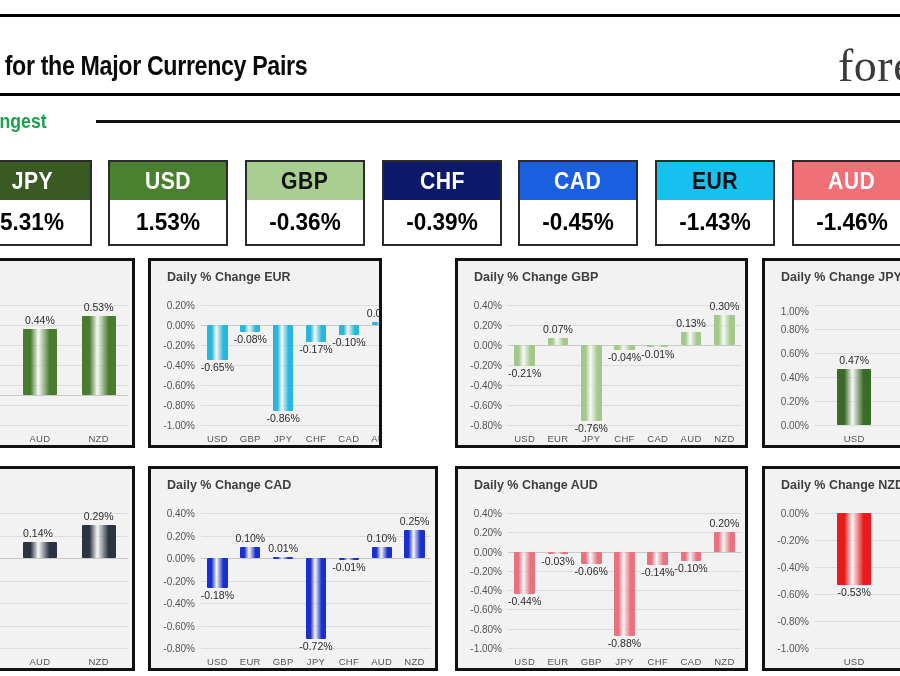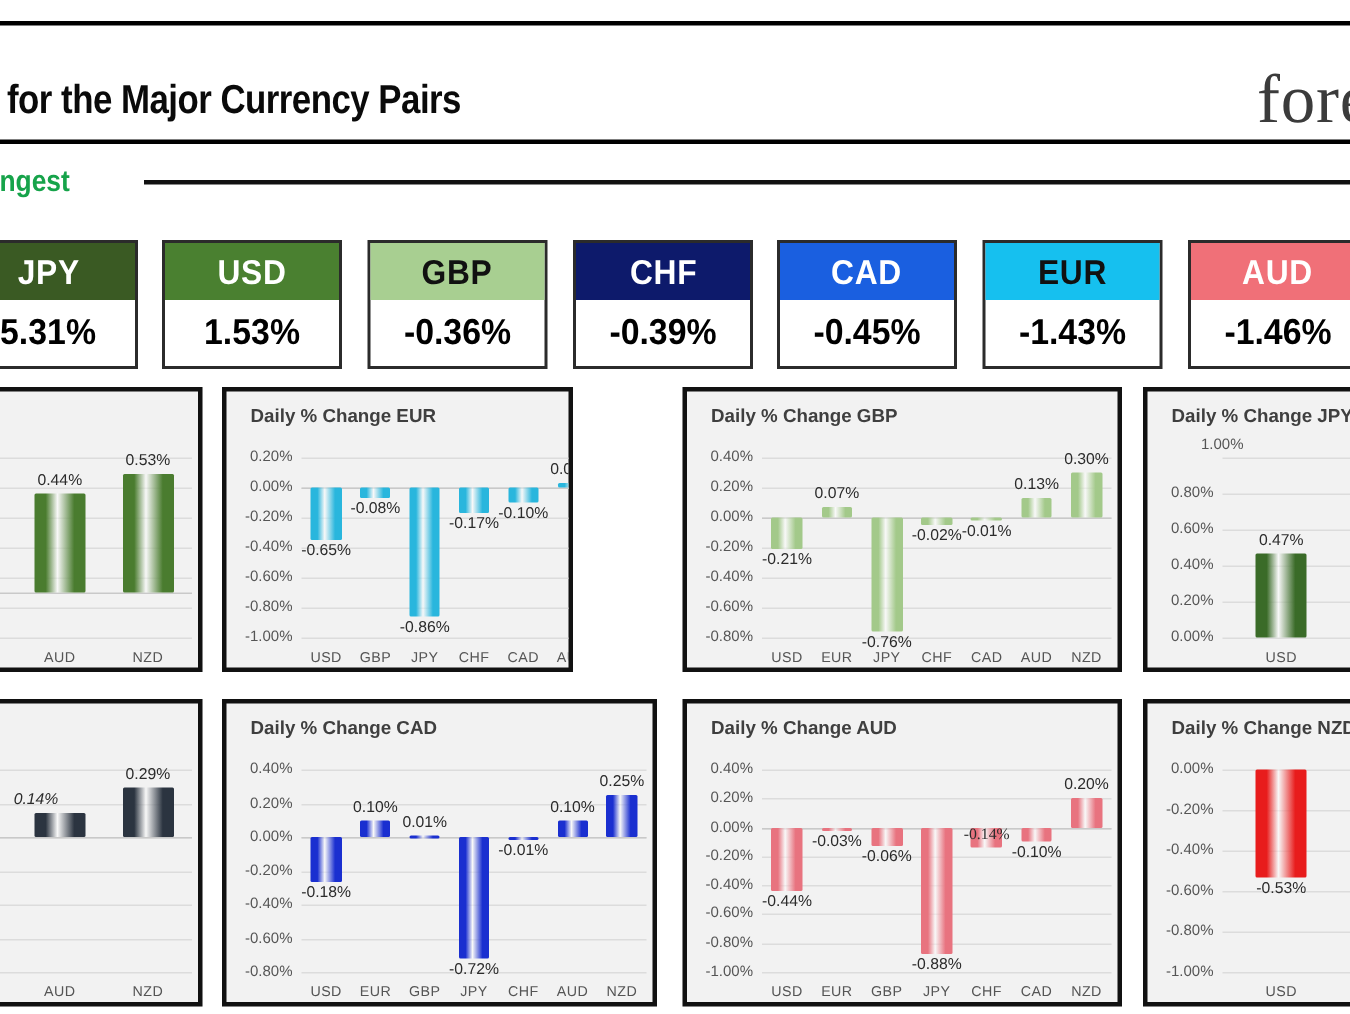--- a/index.html
+++ b/index.html
@@ -227,38 +227,38 @@
           <div class="bar" style="left: 56.3243px; top: 56px; width: 20.6371px; height: 21px; background: linear-gradient(to right, rgb(163, 201, 138) 0%, rgb(163, 201, 138) 22%, rgba(255, 255, 255, 0.45) 45%, rgb(163, 201, 138) 78%, rgb(163, 201, 138) 100%);"></div>
           <div class="blabel" style="left: 66.6429px; top: 78px;">-0.21%</div>
           <div class="xtick" style="left: 66.6429px; top: 144px;">USD</div>
           <div class="bar" style="left: 89.61px; top: 49px; width: 20.6371px; height: 7px; background: linear-gradient(to right, rgb(163, 201, 138) 0%, rgb(163, 201, 138) 22%, rgba(255, 255, 255, 0.45) 45%, rgb(163, 201, 138) 78%, rgb(163, 201, 138) 100%);"></div>
           <div class="blabel" style="left: 99.9286px; top: 34px;">0.07%</div>
           <div class="xtick" style="left: 99.9286px; top: 144px;">EUR</div>
           <div class="bar" style="left: 122.896px; top: 56px; width: 20.6371px; height: 76px; background: linear-gradient(to right, rgb(163, 201, 138) 0%, rgb(163, 201, 138) 22%, rgba(255, 255, 255, 0.45) 45%, rgb(163, 201, 138) 78%, rgb(163, 201, 138) 100%);"></div>
           <div class="blabel" style="left: 133.214px; top: 133px;">-0.76%</div>
           <div class="xtick" style="left: 133.214px; top: 144px;">JPY</div>
           <div class="bar" style="left: 156.181px; top: 56px; width: 20.6371px; height: 5px; background: linear-gradient(to right, rgb(163, 201, 138) 0%, rgb(163, 201, 138) 22%, rgba(255, 255, 255, 0.45) 45%, rgb(163, 201, 138) 78%, rgb(163, 201, 138) 100%);"></div>
-          <div class="blabel" style="left: 166.5px; top: 62px;">-0.02%</div>
+          <div class="blabel" style="left: 166.5px; top: 62px;">-0.04%</div>
           <div class="xtick" style="left: 166.5px; top: 144px;">CHF</div>
           <div class="bar" style="left: 189.467px; top: 56px; width: 20.6371px; height: 2px; background: linear-gradient(to right, rgb(163, 201, 138) 0%, rgb(163, 201, 138) 22%, rgba(255, 255, 255, 0.45) 45%, rgb(163, 201, 138) 78%, rgb(163, 201, 138) 100%);"></div>
           <div class="blabel" style="left: 199.786px; top: 59px;">-0.01%</div>
           <div class="xtick" style="left: 199.786px; top: 144px;">CAD</div>
           <div class="bar" style="left: 222.753px; top: 43px; width: 20.6371px; height: 13px; background: linear-gradient(to right, rgb(163, 201, 138) 0%, rgb(163, 201, 138) 22%, rgba(255, 255, 255, 0.45) 45%, rgb(163, 201, 138) 78%, rgb(163, 201, 138) 100%);"></div>
           <div class="blabel" style="left: 233.071px; top: 28px;">0.13%</div>
           <div class="xtick" style="left: 233.071px; top: 144px;">AUD</div>
           <div class="bar" style="left: 256.039px; top: 26px; width: 20.6371px; height: 30px; background: linear-gradient(to right, rgb(163, 201, 138) 0%, rgb(163, 201, 138) 22%, rgba(255, 255, 255, 0.45) 45%, rgb(163, 201, 138) 78%, rgb(163, 201, 138) 100%);"></div>
           <div class="blabel" style="left: 266.357px; top: 11px;">0.30%</div>
           <div class="xtick" style="left: 266.357px; top: 144px;">NZD</div>
         </div>
       </div>
       <div class="panel" style="left: 762px; top: 258px; width: 295px; height: 190px;">
         <div class="panel-title">Daily % Change JPY</div>
         <div class="plot">
           <div class="gridline" style="left: 50px; top: 16px; width: 235px;"></div>
-          <div class="ytick" style="top: 8px; width: 44px; left: 0px; padding-left: 20px;">1.00%</div>
+          <div class="ytick" style="top: 22px; width: 44px; left: 0px;">1.00%</div>
           <div class="gridline" style="left: 50px; top: 40px; width: 235px;"></div>
           <div class="ytick" style="top: 40px; width: 44px; left: 0px;">0.80%</div>
           <div class="gridline" style="left: 50px; top: 64px; width: 235px;"></div>
           <div class="ytick" style="top: 64px; width: 44px; left: 0px;">0.60%</div>
           <div class="gridline" style="left: 50px; top: 88px; width: 235px;"></div>
           <div class="ytick" style="top: 88px; width: 44px; left: 0px;">0.40%</div>
           <div class="gridline" style="left: 50px; top: 112px; width: 235px;"></div>
           <div class="ytick" style="top: 112px; width: 44px; left: 0px;">0.20%</div>
           <div class="gridline" style="left: 50px; top: 136px; width: 235px;"></div>
           <div class="ytick" style="top: 136px; width: 44px; left: 0px;">0.00%</div>
@@ -271,21 +271,21 @@
         <div class="plot">
           <div class="gridline" style="left: 50px; top: 16px; width: 235px;"></div>
           <div class="gridline" style="left: 50px; top: 38.5px; width: 235px;"></div>
           <div class="gridline" style="left: 50px; top: 61px; width: 235px;"></div>
           <div class="gridline" style="left: 50px; top: 83.5px; width: 235px;"></div>
           <div class="gridline" style="left: 50px; top: 106px; width: 235px;"></div>
           <div class="gridline" style="left: 50px; top: 128.5px; width: 235px;"></div>
           <div class="gridline" style="left: 50px; top: 151px; width: 235px;"></div>
           <div class="zeroline" style="left: 50px; top: 61px; width: 235px;"></div>
           <div class="bar" style="left: 179.875px; top: 45.25px; width: 34px; height: 15.75px; background: linear-gradient(to right, rgb(43, 52, 64) 0%, rgb(43, 52, 64) 22%, rgba(255, 255, 255, 0.45) 45%, rgb(43, 52, 64) 78%, rgb(43, 52, 64) 100%);"></div>
-          <div class="blabel" style="left: 181px; top: 30.25px; font-style: italic;">0.14%</div>
+          <div class="blabel" style="left: 195px; top: 30.25px;">0.14%</div>
           <div class="xtick" style="left: 196.875px; top: 159px;">AUD</div>
           <div class="bar" style="left: 238.625px; top: 28.375px; width: 34px; height: 32.625px; background: linear-gradient(to right, rgb(43, 52, 64) 0%, rgb(43, 52, 64) 22%, rgba(255, 255, 255, 0.45) 45%, rgb(43, 52, 64) 78%, rgb(43, 52, 64) 100%);"></div>
           <div class="blabel" style="left: 255.625px; top: 13.375px; text-align: center;">0.29%</div>
           <div class="xtick" style="left: 255.625px; top: 159px;">NZD</div>
         </div>
       </div>
       <div class="panel" style="left: 148px; top: 466px; width: 290px; height: 205px;">
         <div class="panel-title">Daily % Change CAD</div>
         <div class="plot">
           <div class="gridline" style="left: 50px; top: 16px; width: 230px;"></div>
@@ -352,21 +352,21 @@
           <div class="bar" style="left: 89.61px; top: 54.5714px; width: 20.6371px; height: 2.89286px; background: linear-gradient(to right, rgb(232, 115, 127) 0%, rgb(232, 115, 127) 22%, rgba(255, 255, 255, 0.45) 45%, rgb(232, 115, 127) 78%, rgb(232, 115, 127) 100%);"></div>
           <div class="blabel" style="left: 99.9286px; top: 58.4643px;">-0.03%</div>
           <div class="xtick" style="left: 99.9286px; top: 159px;">EUR</div>
           <div class="bar" style="left: 122.896px; top: 54.5714px; width: 20.6371px; height: 12.5357px; background: linear-gradient(to right, rgb(232, 115, 127) 0%, rgb(232, 115, 127) 22%, rgba(255, 255, 255, 0.45) 45%, rgb(232, 115, 127) 78%, rgb(232, 115, 127) 100%);"></div>
           <div class="blabel" style="left: 133.214px; top: 68.1071px;">-0.06%</div>
           <div class="xtick" style="left: 133.214px; top: 159px;">GBP</div>
           <div class="bar" style="left: 156.181px; top: 54.5714px; width: 20.6371px; height: 84.8571px; background: linear-gradient(to right, rgb(232, 115, 127) 0%, rgb(232, 115, 127) 22%, rgba(255, 255, 255, 0.45) 45%, rgb(232, 115, 127) 78%, rgb(232, 115, 127) 100%);"></div>
           <div class="blabel" style="left: 166.5px; top: 140.429px;">-0.88%</div>
           <div class="xtick" style="left: 166.5px; top: 159px;">JPY</div>
           <div class="bar" style="left: 189.467px; top: 54.5714px; width: 20.6371px; height: 13.5px; background: linear-gradient(to right, rgb(232, 115, 127) 0%, rgb(232, 115, 127) 22%, rgba(255, 255, 255, 0.45) 45%, rgb(232, 115, 127) 78%, rgb(232, 115, 127) 100%);"></div>
-          <div class="blabel" style="left: 199.786px; top: 54px; font-family: Liberation Serif, serif;">-0.14%</div>
+          <div class="blabel" style="left: 199.786px; top: 69px;">-0.14%</div>
           <div class="xtick" style="left: 199.786px; top: 159px;">CHF</div>
           <div class="bar" style="left: 222.753px; top: 54.5714px; width: 20.6371px; height: 9.64286px; background: linear-gradient(to right, rgb(232, 115, 127) 0%, rgb(232, 115, 127) 22%, rgba(255, 255, 255, 0.45) 45%, rgb(232, 115, 127) 78%, rgb(232, 115, 127) 100%);"></div>
           <div class="blabel" style="left: 233.071px; top: 65.2143px;">-0.10%</div>
           <div class="xtick" style="left: 233.071px; top: 159px;">CAD</div>
           <div class="bar" style="left: 256.039px; top: 35.2857px; width: 20.6371px; height: 19.2857px; background: linear-gradient(to right, rgb(232, 115, 127) 0%, rgb(232, 115, 127) 22%, rgba(255, 255, 255, 0.45) 45%, rgb(232, 115, 127) 78%, rgb(232, 115, 127) 100%);"></div>
           <div class="blabel" style="left: 266.357px; top: 20.2857px;">0.20%</div>
           <div class="xtick" style="left: 266.357px; top: 159px;">NZD</div>
         </div>
       </div>
       <div class="panel" style="left: 762px; top: 466px; width: 295px; height: 205px;">

